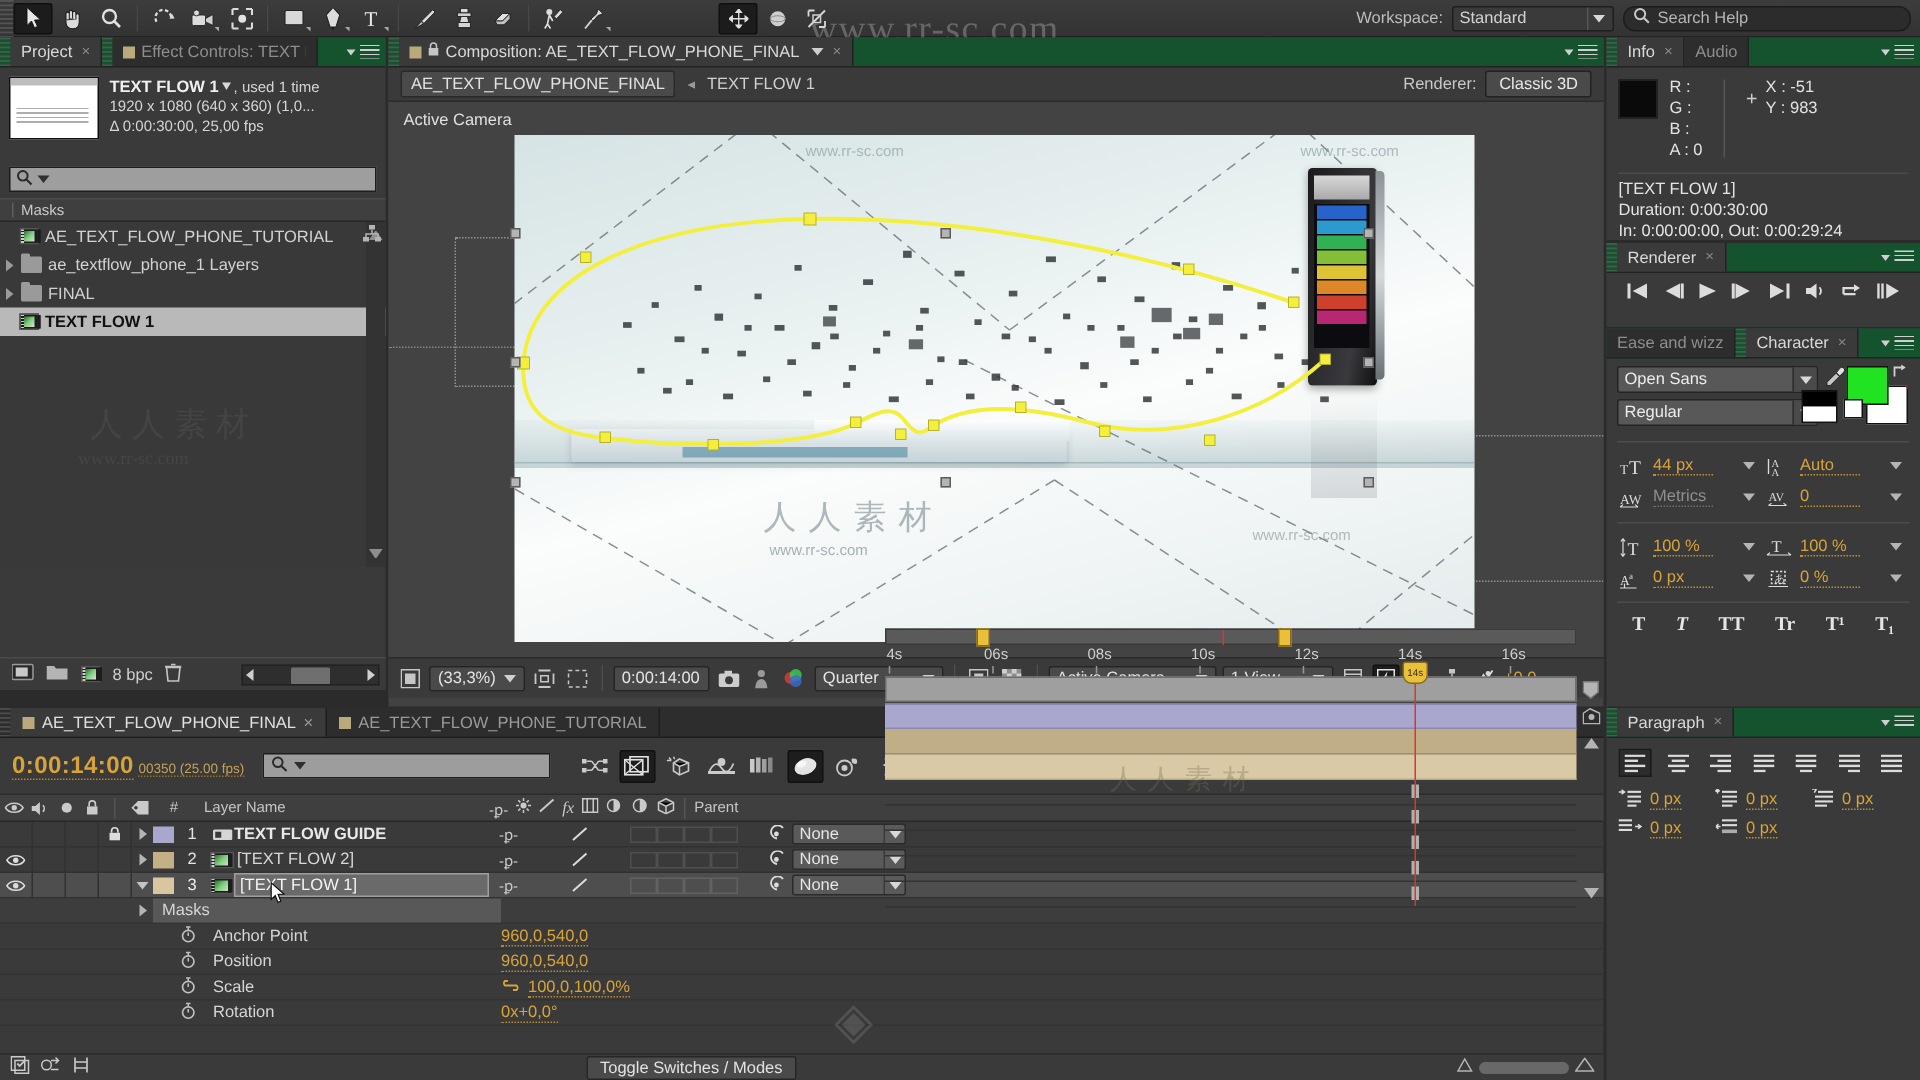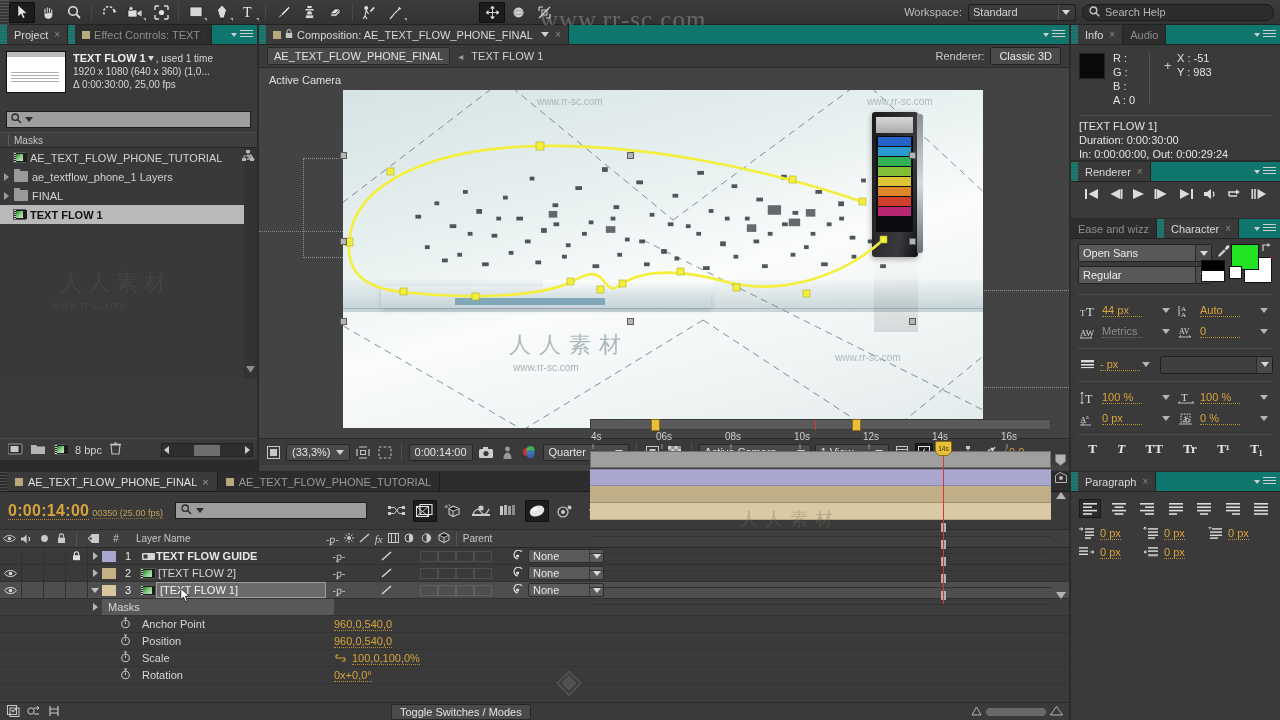--- a/index.html
+++ b/index.html
@@ -53,21 +53,21 @@
   }
 
   
   .wm { position:absolute; pointer-events:none; color:rgba(200,200,200,.28);
         font-family:"Liberation Serif",serif; white-space:nowrap; }
   .wm-top { left:540px; top:6px; font-size:25px; letter-spacing:1px; color:rgba(220,220,220,.30); }
 
   
   .panel { position:absolute; background:#3a3a3a; }
   .tabbar {
-    height:20px; background:#0f766e; display:flex; align-items:stretch;
+    height:20px; background:#14532d; display:flex; align-items:stretch;
     border-bottom:1px solid #222; position:relative;
   }
   .ptab {
     display:flex; align-items:center; gap:4px; padding:0 7px;
     font-size:11px; color:#8e8e8e; background:#2d2d2d;
     border-right:1px solid #222; position:relative;
   }
   .ptab.active { background:#3a3a3a; color:#d9d9d9; }
   .ptab .x { color:#8a8a8a; font-size:10px; margin-left:2px;}
   .ptab .dot { width:8px;height:8px;background:#b9a97c;display:inline-block;}
@@ -1069,39 +1069,20 @@
                   <text x="1" y="9" font-family="Liberation Serif,serif" font-size="8" fill="#dcdcdc">AV</text>
                   <path d="M1 12 h12M1 12 l2-1.6M13 12 l-2-1.6" stroke="#dcdcdc" stroke-width=".8" fill="none"></path>
                 </svg>
             </span>
             <span class="ch-val">0</span>
             <span class="ch-tri"></span>
           </div>
         </div>
       </div>
 
-      <div class="ch-grid">
-        <div class="ch-line">
-          <span class="ch-ico">
-            <svg width="17" height="13" viewBox="0 0 17 13">
-                <rect x="1" y="2" width="13" height="2.4" fill="#dcdcdc"></rect>
-                <rect x="1" y="6" width="13" height="1.6" fill="#dcdcdc"></rect>
-                <rect x="1" y="9" width="13" height="1.1" fill="#dcdcdc"></rect>
-              </svg>
-          </span>
-          <span class="ch-val">- px</span>
-          <span class="ch-tri"></span>
-          <div class="ch-wide">
-            <span style="padding-left:4px"></span>
-            <span class="arrow">
-                <span class="tri-dn"></span>
-              </span>
-          </div>
-        </div>
-      </div>
 
       <div class="ch-grid">
         <div class="ch-line">
           <div class="ch-cell">
             <span class="ch-ico">
               <svg width="17" height="14" viewBox="0 0 17 14">
                   <path d="M2 1 v12M2 1 l-1.4 2M2 13 l-1.4-2M2 1 l1.4 2M2 13 l1.4-2" stroke="#dcdcdc" stroke-width=".8" fill="none"></path>
                   <text x="5" y="12" font-family="Liberation Serif,serif" font-size="12" fill="#dcdcdc">T</text>
                 </svg>
             </span>

